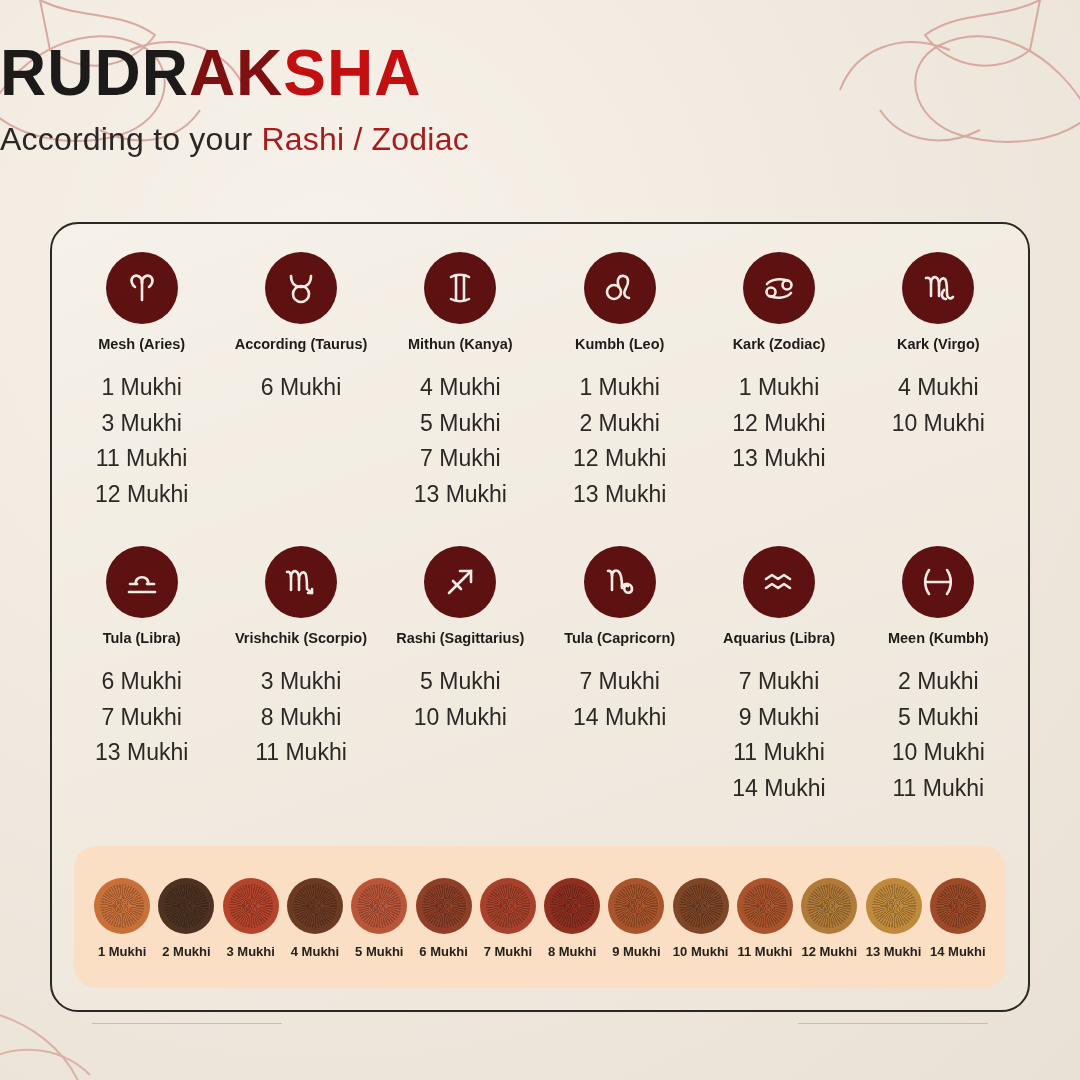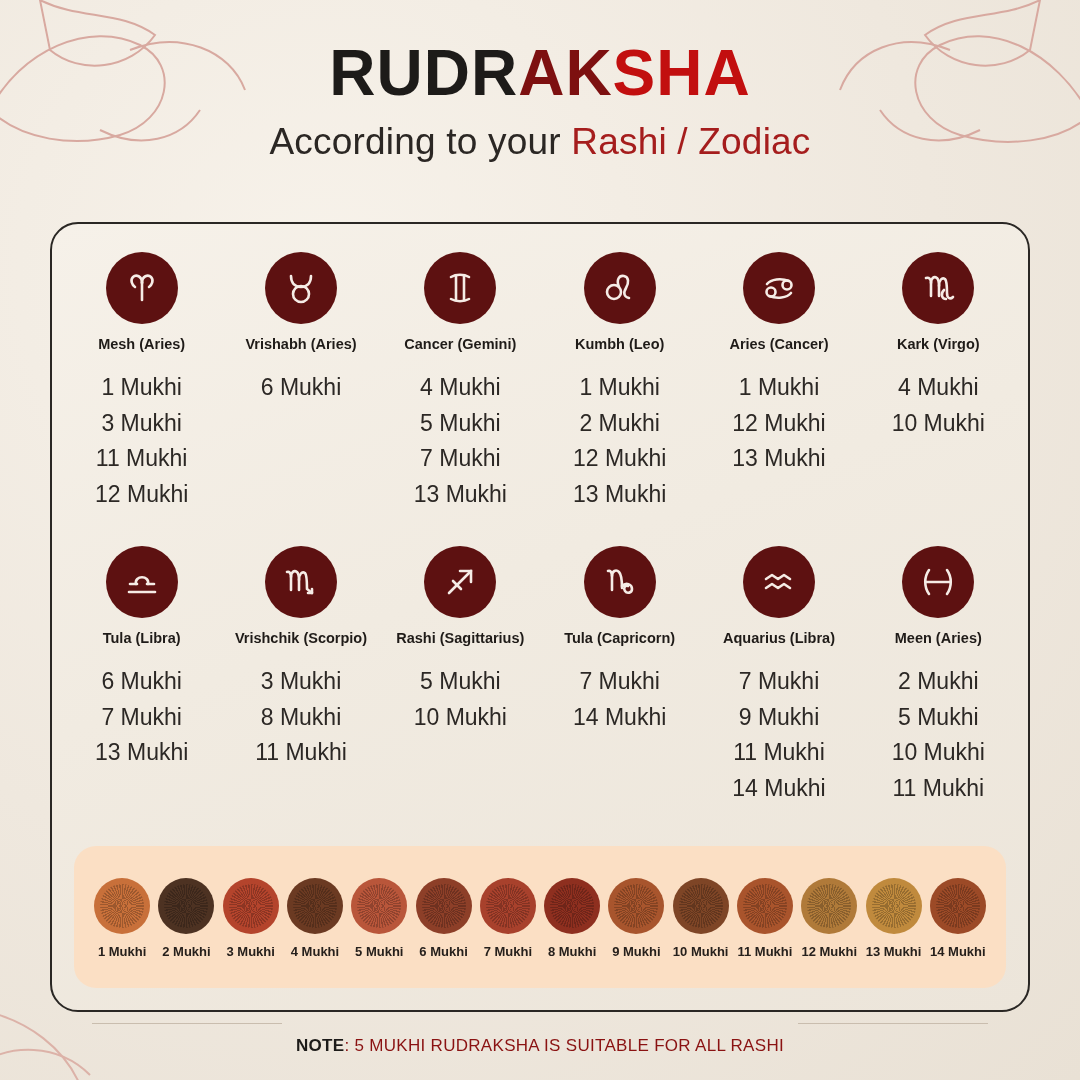--- a/index.html
+++ b/index.html
@@ -19,34 +19,34 @@
   .floral {
     position: absolute;
     pointer-events: none;
   }
   .floral svg { display: block; }
 
   
   .header {
     position: absolute;
     top: 40px; left: 0; right: 0;
-    text-align: center;
+    text-align: left;
   }
   .title {
     font-size: 64px;
     font-weight: bold;
     letter-spacing: 1px;
     line-height: 1.05;
   }
   .title .seg0 { color: #1d1b19; }
   .title .seg1 { color: #7d1010; }
   .title .seg2 { color: #c20f0f; }
   .subtitle {
     margin-top: 14px;
-    font-size: 37px;
+    font-size: 32px;
     color: #2b2724;
     letter-spacing: 0.2px;
   }
   .subtitle .accent { color: #a51d1d; }
 
   
   .card {
     position: absolute;
     left: 50px; top: 222px;
     width: 980px; height: 790px;
@@ -217,38 +217,38 @@
 
       <div class="zcol">
         <div class="badge">
           <svg width="44" height="44" viewBox="0 0 44 44">
               <g fill="none" stroke="#f6ece6" stroke-width="2.6" stroke-linecap="round">
                 <circle cx="22" cy="28" r="8"></circle>
                 <path d="M12 10 C12 18, 17 21, 22 21 C27 21, 32 18, 32 10"></path>
               </g>
             </svg>
         </div>
-        <div class="zname">Vrishabh (Aries)</div>
+        <div class="zname">According (Taurus)</div>
         <div class="mukhi-list">
           <div>6 Mukhi</div>
         </div>
       </div>
 
       <div class="zcol">
         <div class="badge">
           <svg width="44" height="44" viewBox="0 0 44 44">
               <g fill="none" stroke="#f6ece6" stroke-width="2.6" stroke-linecap="round">
                 <path d="M13 11 C18 8, 26 8, 31 11"></path>
                 <path d="M13 33 C18 36, 26 36, 31 33"></path>
                 <path d="M18 10 V34"></path>
                 <path d="M26 10 V34"></path>
               </g>
             </svg>
         </div>
-        <div class="zname">Cancer (Gemini)</div>
+        <div class="zname">Mithun (Kanya)</div>
         <div class="mukhi-list">
           <div>4 Mukhi</div>
           <div>5 Mukhi</div>
           <div>7 Mukhi</div>
           <div>13 Mukhi</div>
         </div>
       </div>
 
       <div class="zcol">
         <div class="badge">
@@ -272,21 +272,21 @@
         <div class="badge">
           <svg width="44" height="44" viewBox="0 0 44 44">
               <g fill="none" stroke="#f6ece6" stroke-width="2.6" stroke-linecap="round">
                 <path d="M10 18 C14 13, 24 12, 32 15"></path>
                 <path d="M34 27 C30 32, 20 33, 12 30"></path>
                 <circle cx="30" cy="19" r="4.5"></circle>
                 <circle cx="14" cy="26" r="4.5"></circle>
               </g>
             </svg>
         </div>
-        <div class="zname">Aries (Cancer)</div>
+        <div class="zname">Kark (Zodiac)</div>
         <div class="mukhi-list">
           <div>1 Mukhi</div>
           <div>12 Mukhi</div>
           <div>13 Mukhi</div>
         </div>
       </div>
 
       <div class="zcol">
         <div class="badge">
           <svg width="44" height="44" viewBox="0 0 44 44">
@@ -402,21 +402,21 @@
       <div class="zcol">
         <div class="badge">
           <svg width="44" height="44" viewBox="0 0 44 44">
               <g fill="none" stroke="#f6ece6" stroke-width="2.6" stroke-linecap="round">
                 <path d="M13 10 C8 17, 8 27, 13 34"></path>
                 <path d="M31 10 C36 17, 36 27, 31 34"></path>
                 <path d="M10 22 H34"></path>
               </g>
             </svg>
         </div>
-        <div class="zname">Meen (Aries)</div>
+        <div class="zname">Meen (Kumbh)</div>
         <div class="mukhi-list">
           <div>2 Mukhi</div>
           <div>5 Mukhi</div>
           <div>10 Mukhi</div>
           <div>11 Mukhi</div>
         </div>
       </div>
 
     </div>
 
@@ -476,15 +476,14 @@
       <div class="bead-item">
         <div class="bead" style="background:#9c4a27"></div>
         <div class="bead-label">14 Mukhi</div>
       </div>
     </div>
 
   </div>
 
   <div class="note-rule l"></div>
   <div class="note-rule r"></div>
-  <div class="note"><span class="lead">NOTE</span><span>: 5 MUKHI RUDRAKSHA IS SUITABLE FOR ALL RASHI</span></div>
 
 </div>
 
 </body></html>

